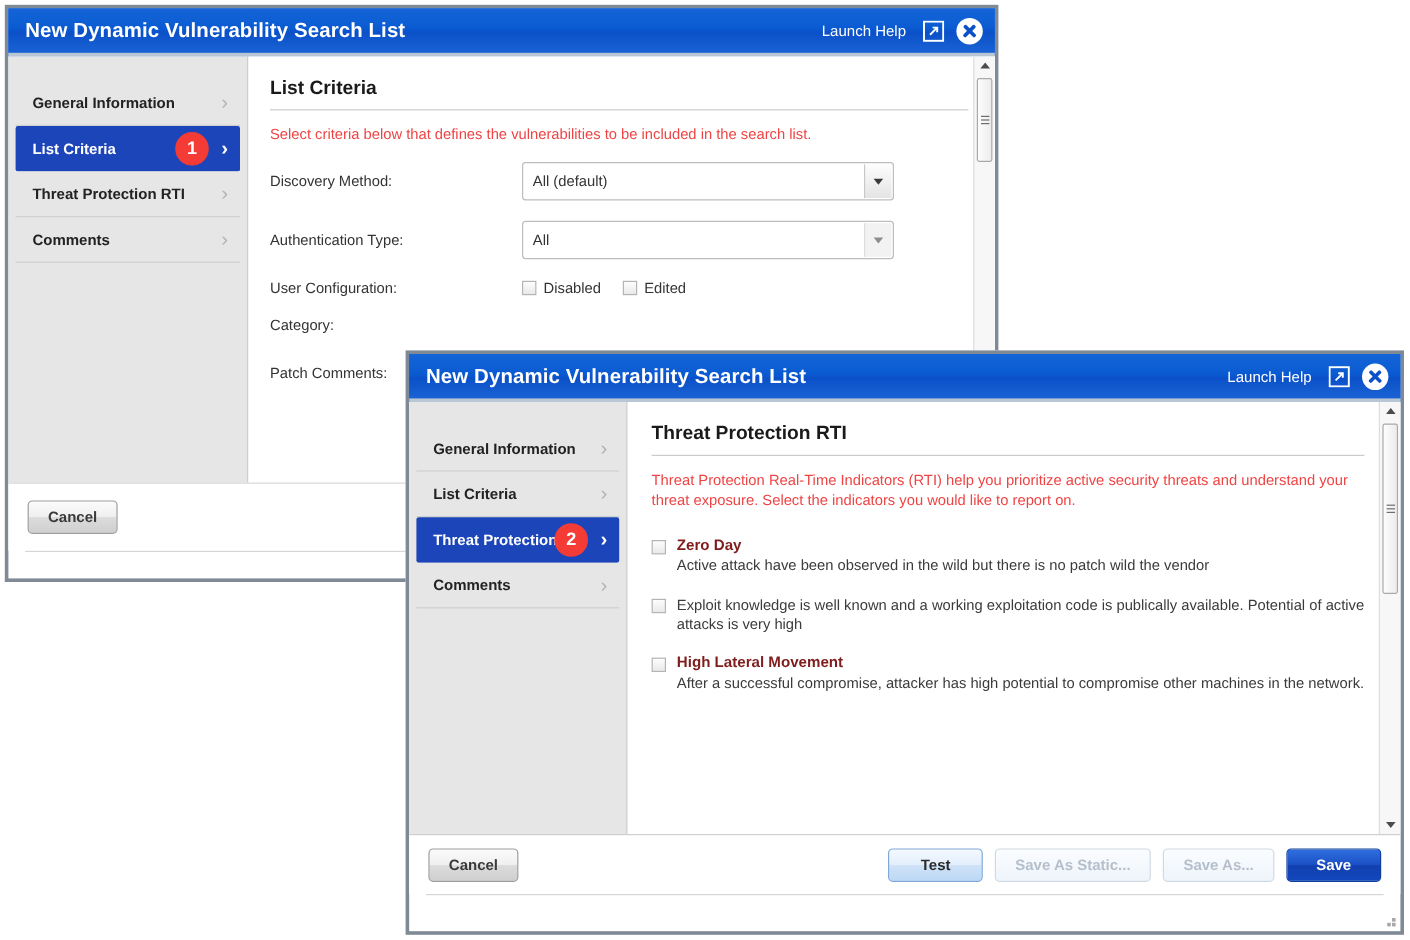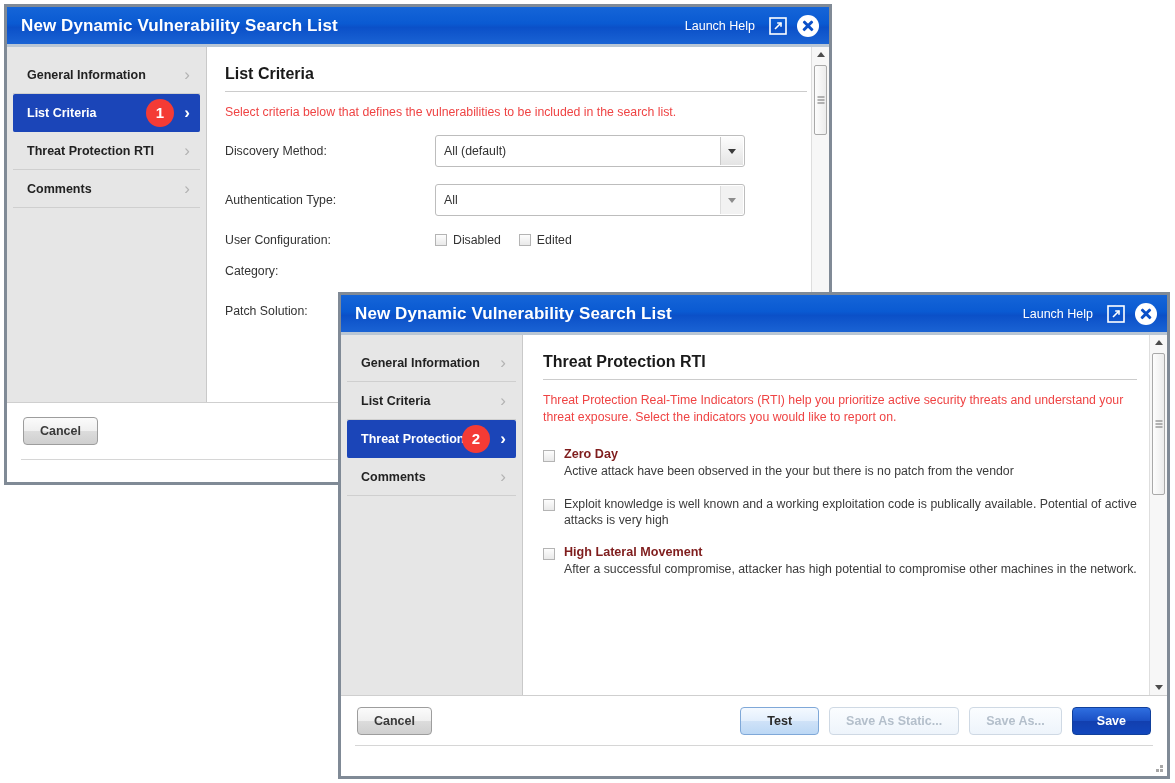--- a/index.html
+++ b/index.html
@@ -75,21 +75,21 @@
 
   
   .dlg-body {
     display: flex;
     box-sizing: border-box;
   }
   .sidebar {
     background: #e6e6e6;
     border-right: 1px solid #c9c9c9;
     box-sizing: border-box;
-    padding-top: 9px;
+    padding-top: 20px;
     flex: 0 0 auto;
   }
   .nav-item {
     position: relative;
     height: 38px;
     display: flex;
     align-items: center;
     padding: 0 10px 0 14px;
     margin: 0 6px;
     box-sizing: border-box;
@@ -447,21 +447,21 @@
             <span class="cb"></span>
             <span>Edited</span>
           </label>
         </div>
 
         <div class="form-row" style="margin-bottom:26px">
           <div class="form-label">Category:</div>
         </div>
 
         <div class="form-row">
-          <div class="form-label">Patch Solution:</div>
+          <div class="form-label">Patch Comments:</div>
         </div>
       </div>
 
       <div class="vscroll">
         <div class="vs-arrow">
             <i class="tri-up"></i>
           </div>
         <div class="vs-thumb" style="top:18px;height:68px;">
           <span class="vs-grip">
               <i></i>
@@ -517,21 +517,21 @@
     <div class="content">
       <div class="content-inner" style="padding:18px 30px 10px 20px;">
         <div class="panel-title">Threat Protection RTI</div>
         <div class="rule"></div>
         <div class="panel-desc" style="margin-bottom:20px">Threat Protection Real-Time Indicators (RTI) help you prioritize active security threats and understand your threat exposure. Select the indicators you would like to report on.</div>
 
         <div class="rti-item">
           <span class="cb"></span>
           <div>
             <div class="rti-name">Zero Day</div>
-            <div class="rti-desc">Active attack have been observed in the your but there is no patch from the vendor</div>
+            <div class="rti-desc">Active attack have been observed in the wild but there is no patch wild the vendor</div>
           </div>
         </div>
 
         <div class="rti-item">
           <span class="cb"></span>
           <div>
             <div class="rti-desc">Exploit knowledge is well known and a working exploitation code is publically available. Potential of active attacks is very high</div>
           </div>
         </div>
 

